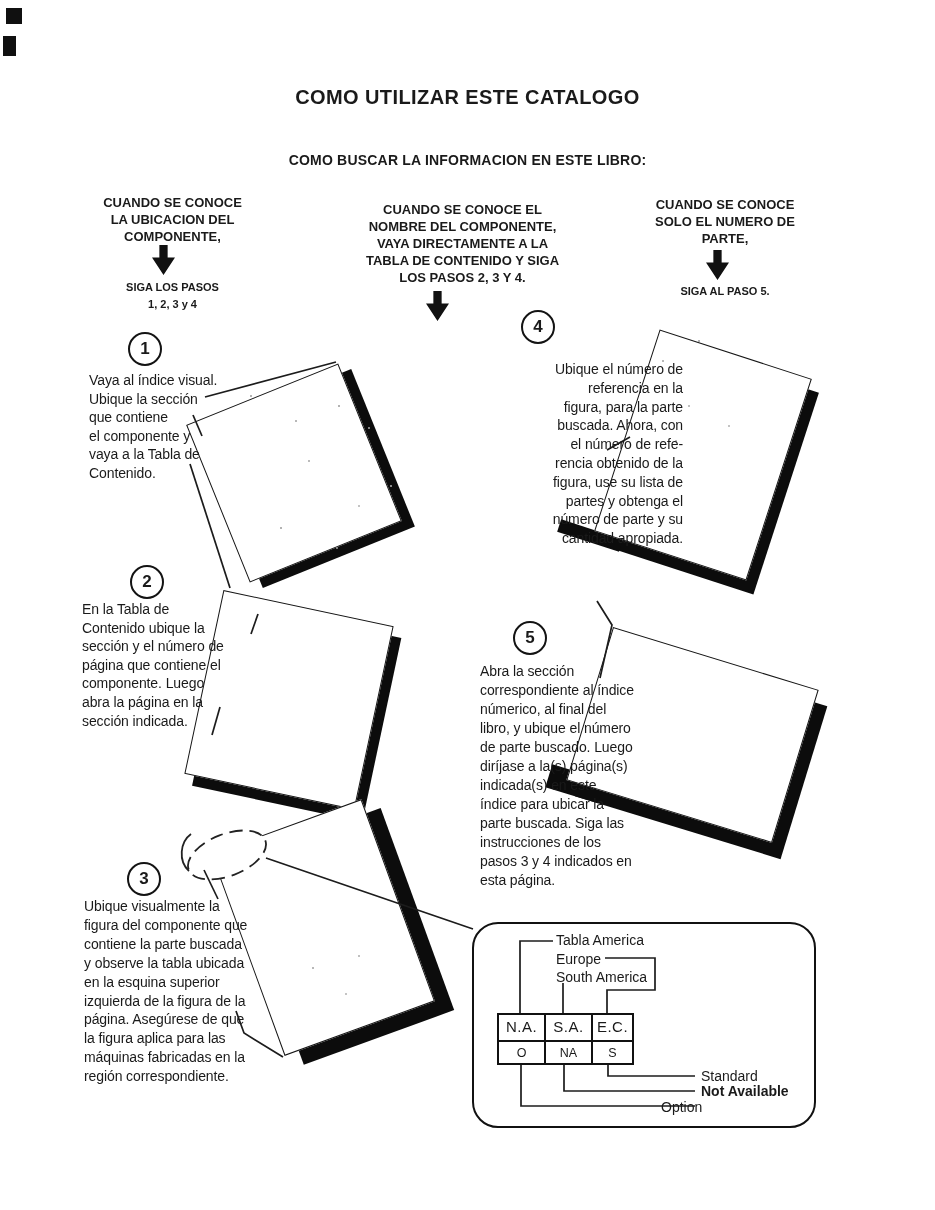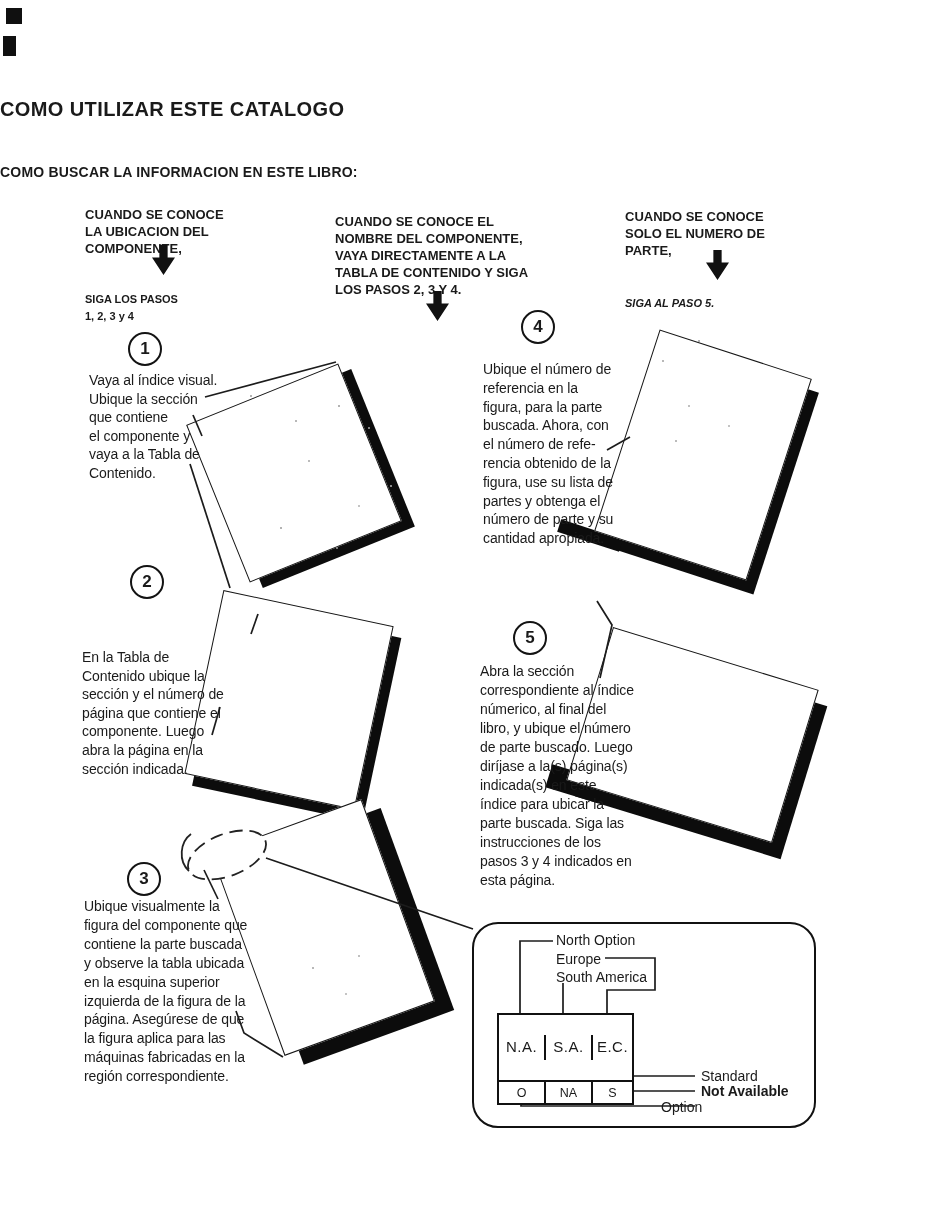--- a/index.html
+++ b/index.html
@@ -4,21 +4,21 @@
 <style>
   html,body{margin:0;padding:0;background:#e8e8e8;}
   #canvas{
     position:relative;width:935px;height:1210px;margin:0 auto;
     background:#ffffff;overflow:hidden;
     font-family:"Liberation Sans","DejaVu Sans",sans-serif;
     color:#1a1a1a;
   }
   .abs{position:absolute;}
   .pre{white-space:pre-line;}
-  .ctr{text-align:left;margin-top:12px;}
+  .ctr{text-align:center;}
 
   .title{left:0;right:0;top:86px;font-size:20px;font-weight:bold;letter-spacing:.4px;}
   .subtitle{left:0;right:0;top:152px;font-size:14px;font-weight:bold;letter-spacing:.2px;}
 
   .colhead{font-size:13px;font-weight:bold;line-height:17px;}
   .colact{font-size:11px;font-weight:bold;line-height:16.5px;}
 
   .darrow{width:23px;height:30px;background:#111;
     clip-path:polygon(32% 0,68% 0,68% 42%,100% 42%,50% 100%,0 42%,32% 42%);}
 
@@ -29,21 +29,21 @@
 
   .sheet{position:absolute;}
   .sheet .shadow{position:absolute;background:#0c0c0c;}
   .sheet .shadow2{position:absolute;background:#0c0c0c;}
   .sheet .face{position:absolute;inset:0;background:#fff;border:1.8px solid #161616;box-sizing:border-box;}
 
   .legendbox{box-sizing:border-box;border:2.5px solid #111;border-radius:26px;background:transparent;}
   .lglabel{font-size:14px;line-height:16px;}
 
   .avtable{box-sizing:border-box;border:2px solid #111;background:#fff;}
-  .avrow{display:flex;margin-top:20px;}
+  .avrow{display:flex;}
   .avcell{box-sizing:border-box;text-align:center;}
   .avhead .avcell{height:25px;font-size:15px;line-height:24px;letter-spacing:.5px;}
   .avvals .avcell{height:23px;font-size:12.5px;line-height:22px;border-top:2px solid #111;}
   .avcell.c1{width:45px;}
   .avcell.c2{width:47px;border-left:2px solid #111;}
   .avcell.c3{width:41px;border-left:2px solid #111;}
 
   .specks{width:2px;height:2px;background:#9a9a9a;border-radius:50%;
     box-shadow:45px 25px #a0a0a0, 88px 10px #9a9a9a, 118px 32px #ababab, 58px 65px #a5a5a5,
       30px 132px #9a9a9a, 108px 110px #b0b0b0, 86px 152px #a0a0a0, 140px 90px #b5b5b5,
@@ -73,21 +73,21 @@
 NOMBRE DEL COMPONENTE,
 VAYA DIRECTAMENTE A LA
 TABLA DE CONTENIDO Y SIGA
 LOS PASOS 2, 3 Y 4.</div>
   <div class="abs darrow" style="left:426px;top:291px;"></div>
 
   <div class="abs ctr pre colhead" style="left:625px;top:196px;width:200px;">CUANDO SE CONOCE
 SOLO EL NUMERO DE
 PARTE,</div>
   <div class="abs darrow" style="left:706px;top:250px;"></div>
-  <div class="abs ctr pre colact" style="left:625px;top:283px;width:200px;font-style:italic;">SIGA AL PASO 5.</div>
+  <div class="abs ctr pre colact" style="left:625px;top:283px;width:200px;">SIGA AL PASO 5.</div>
 
   <div class="sheet" style="left:212px;top:388px;width:164px;height:170px;transform:rotate(-22deg);">
     <div class="shadow" style="left:10px;top:10px;right:-10px;bottom:-10px;"></div>
     <div class="face"></div>
   </div>
 
   <div class="sheet" style="left:202px;top:606px;width:174px;height:188px;transform:rotate(12deg);">
     <div class="shadow" style="left:10px;top:10px;right:-10px;bottom:-10px;"></div>
     <div class="face"></div>
   </div>
@@ -142,42 +142,42 @@
 
   <div class="abs circle" style="left:128px;top:332px;"><span>1</span></div>
   <div class="abs pre steptext" style="left:89px;top:371px;width:175px;">Vaya al índice visual.
 Ubique la sección
 que contiene
 el componente y
 vaya a la Tabla de
 Contenido.</div>
 
   <div class="abs circle" style="left:130px;top:565px;"><span>2</span></div>
-  <div class="abs pre steptext" style="left:82px;top:600px;width:230px;margin-top:48px;">En la Tabla de
+  <div class="abs pre steptext" style="left:82px;top:600px;width:230px;">En la Tabla de
 Contenido ubique la
 sección y el número de
 página que contiene el
 componente. Luego
 abra la página en la
 sección indicada.</div>
 
   <div class="abs circle" style="left:127px;top:862px;"><span>3</span></div>
   <div class="abs pre steptext" style="left:84px;top:897px;width:240px;line-height:18.9px;">Ubique visualmente la
 figura del componente que
 contiene la parte buscada
 y observe la tabla ubicada
 en la esquina superior
 izquierda de la figura de la
 página. Asegúrese de que
 la figura aplica para las
 máquinas fabricadas en la
 región correspondiente.</div>
 
   <div class="abs circle" style="left:521px;top:310px;"><span>4</span></div>
-  <div class="abs pre steptext" style="left:483px;top:360px;width:200px;line-height:18.8px;">Ubique el número de
+  <div class="abs pre steptext" style="left:483px;top:360px;width:200px;line-height:18.8px;text-align:right;">Ubique el número de
 referencia en la
 figura, para la parte
 buscada. Ahora, con
 el número de refe-
 rencia obtenido de la
 figura, use su lista de
 partes y obtenga el
 número de parte y su
 cantidad apropiada.</div>
 
@@ -190,21 +190,21 @@
 diríjase a la(s) página(s)
 indicada(s) en este
 índice para ubicar la
 parte buscada. Siga las
 instrucciones de los
 pasos 3 y 4 indicados en
 esta página.</div>
 
   <div class="abs legendbox" style="left:472px;top:922px;width:344px;height:206px;"></div>
 
-  <div class="abs lglabel" style="left:556px;top:932px;">North Option</div>
+  <div class="abs lglabel" style="left:556px;top:932px;">Tabla America</div>
   <div class="abs lglabel" style="left:556px;top:951px;">Europe</div>
   <div class="abs lglabel" style="left:556px;top:969px;">South America</div>
 
   <div class="abs avtable" style="left:497px;top:1013px;">
     <div class="avrow avhead">
       <div class="avcell c1">N.A.</div>
       <div class="avcell c2">S.A.</div>
       <div class="avcell c3">E.C.</div>
     </div>
     <div class="avrow avvals">

